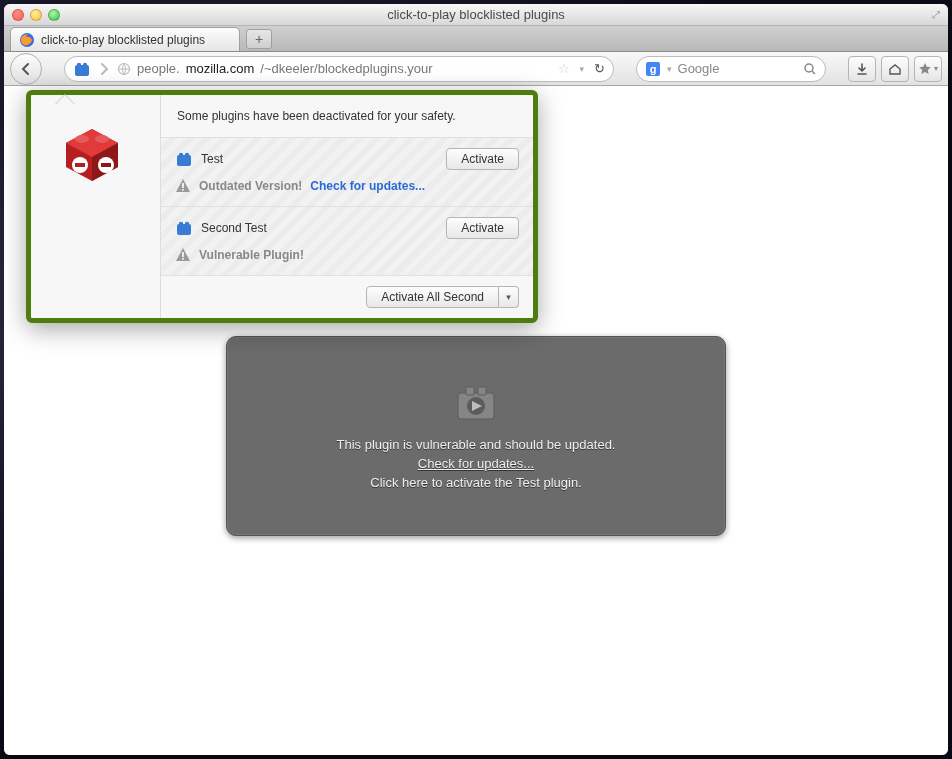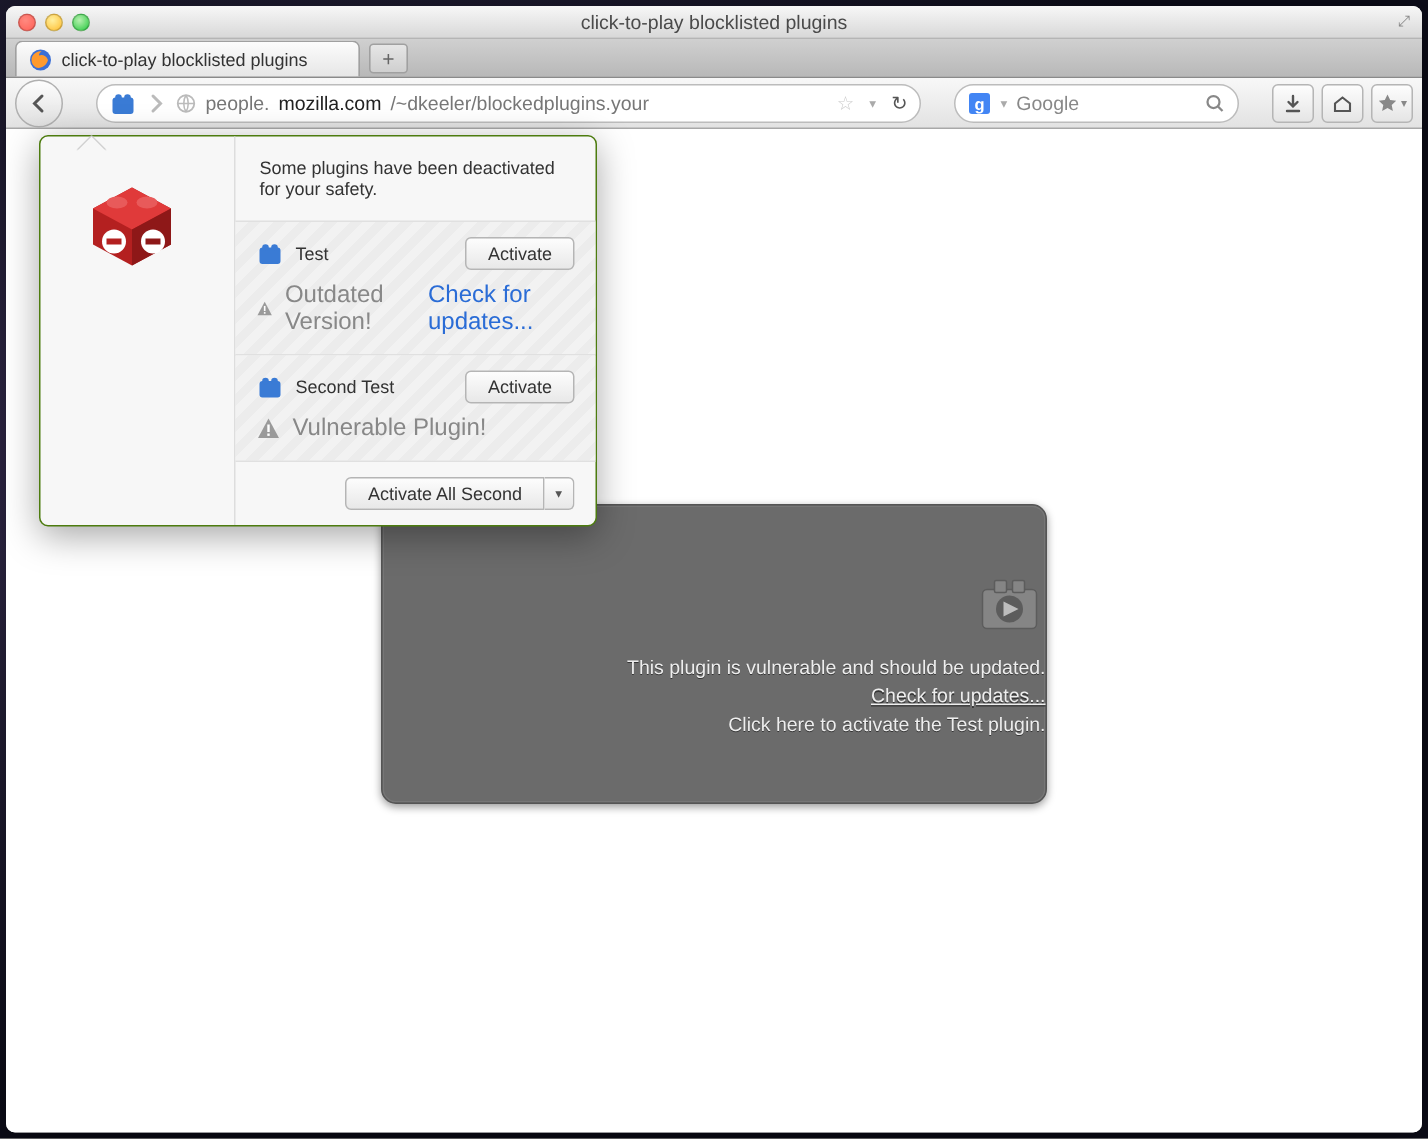--- a/index.html
+++ b/index.html
@@ -126,40 +126,40 @@
 .content {
   position: absolute; top: 82px; left: 0; right: 0; bottom: 0;
   background: #fff;
   overflow: hidden;
 }
 .plugin-area {
   padding: 250px 0 40px;
   display: flex; flex-direction: column; align-items: center; gap: 20px;
 }
 .plugin-box {
-  width: 444px; height: 200px;
+  width: 500px; height: 200px;
   background: #6b6b6b;
   border: 1px solid #555;
   border-radius: 10px;
   box-shadow: inset 0 0 0 1px rgba(255,255,255,.08), 0 2px 6px rgba(0,0,0,.4);
   color: #eee;
-  display: flex; flex-direction: column; align-items: flex-end; justify-content: center;
+  display: flex; flex-direction: column; align-items: center; justify-content: center;
   gap: 4px; font-size: 13px;
   text-shadow: 0 1px 0 rgba(0,0,0,.5);
 }
 .plugin-box .plug-icon { margin-bottom: 10px; opacity: .85; }
 .plugin-box a { color: #eee; text-decoration: underline; }
 
 
 .doorhanger {
   position: absolute;
   top: 90px; left: 26px;
-  width: 372px;
+  width: 512px;
   background: #f7f7f7;
-  border: 1px solid #4d7c0f;
+  border: 5px solid #4d7c0f;
   border-radius: 6px;
   box-shadow: 0 6px 24px rgba(0,0,0,.35);
   z-index: 50;
   display: flex;
 }
 .doorhanger::before {
   content: "";
   position: absolute;
   top: -10px; left: 24px;
   border: 10px solid transparent;
@@ -178,21 +178,21 @@
   font-size: 12px; color: #333;
   border-bottom: 1px solid #e0e0e0;
 }
 .dh-item {
   padding: 10px 14px 12px;
   border-bottom: 1px solid #e0e0e0;
   background: repeating-linear-gradient(135deg, #f2f2f2 0 6px, #ececec 6px 12px);
 }
 .dh-item-row1 { display: flex; align-items: center; gap: 8px; }
 .dh-item-row1 .name { color: #333; font-size: 12px; }
-.dh-item-row2 { display: flex; align-items: center; gap: 8px; margin-top: 8px; font-size: 16px; }
+.dh-item-row2 { display: flex; align-items: center; gap: 8px; margin-top: 8px; font-size: 12px; font-weight: bold; }
 .dh-item-row2 .status { color: #888; }
 .dh-item-row2 a { color: #2a6cd6; text-decoration: none; }
 .btn {
   margin-left: auto;
   padding: 3px 14px;
   font-size: 12px;
   border: 1px solid #b5b5b5;
   border-radius: 4px;
   background: linear-gradient(#fdfdfd, #e8e8e8);
   color: #333;

